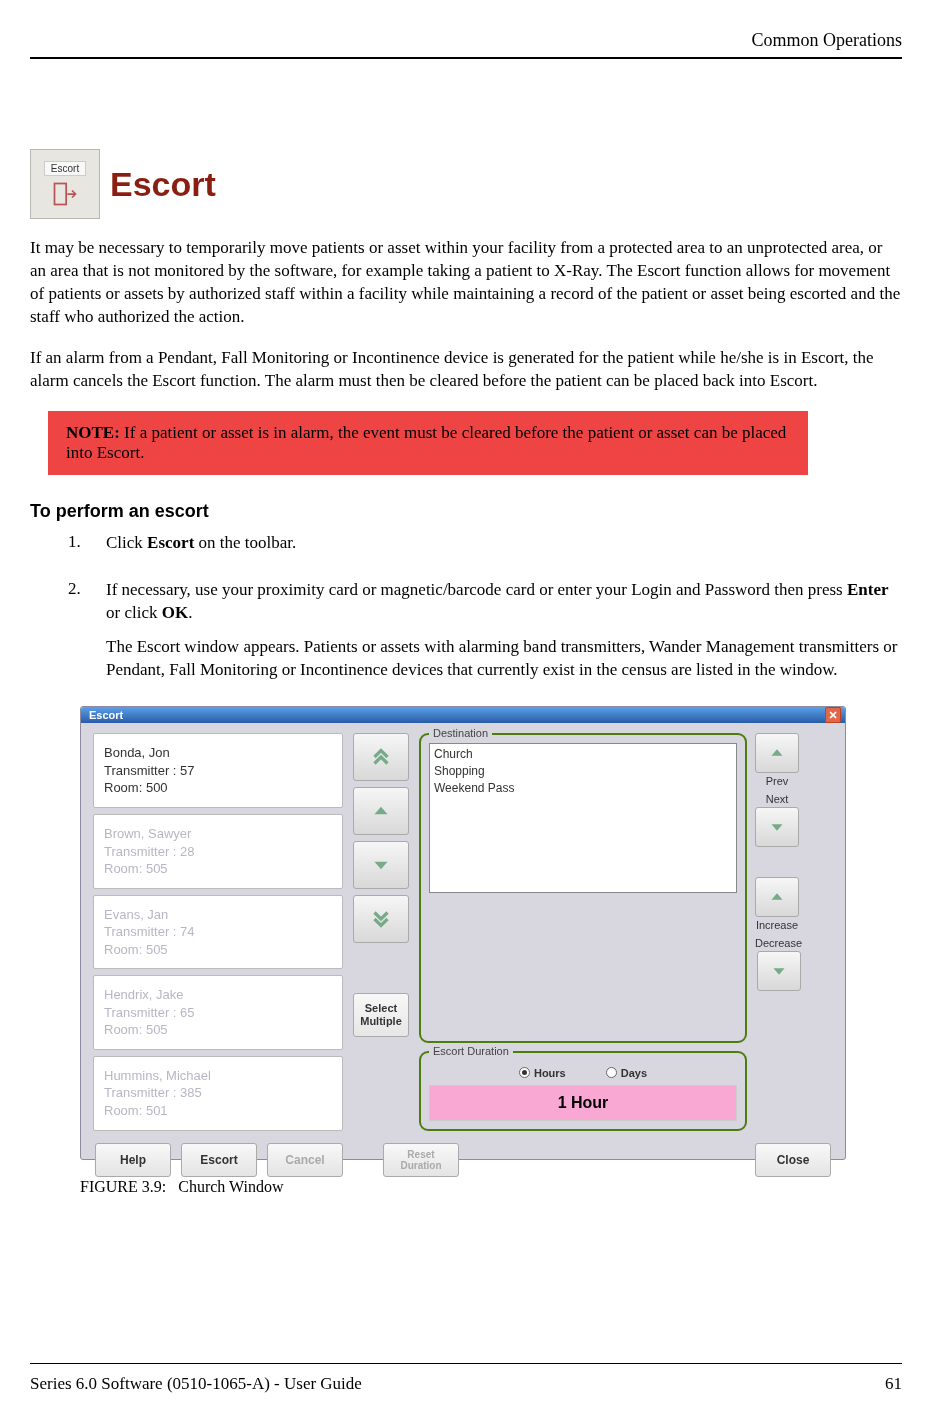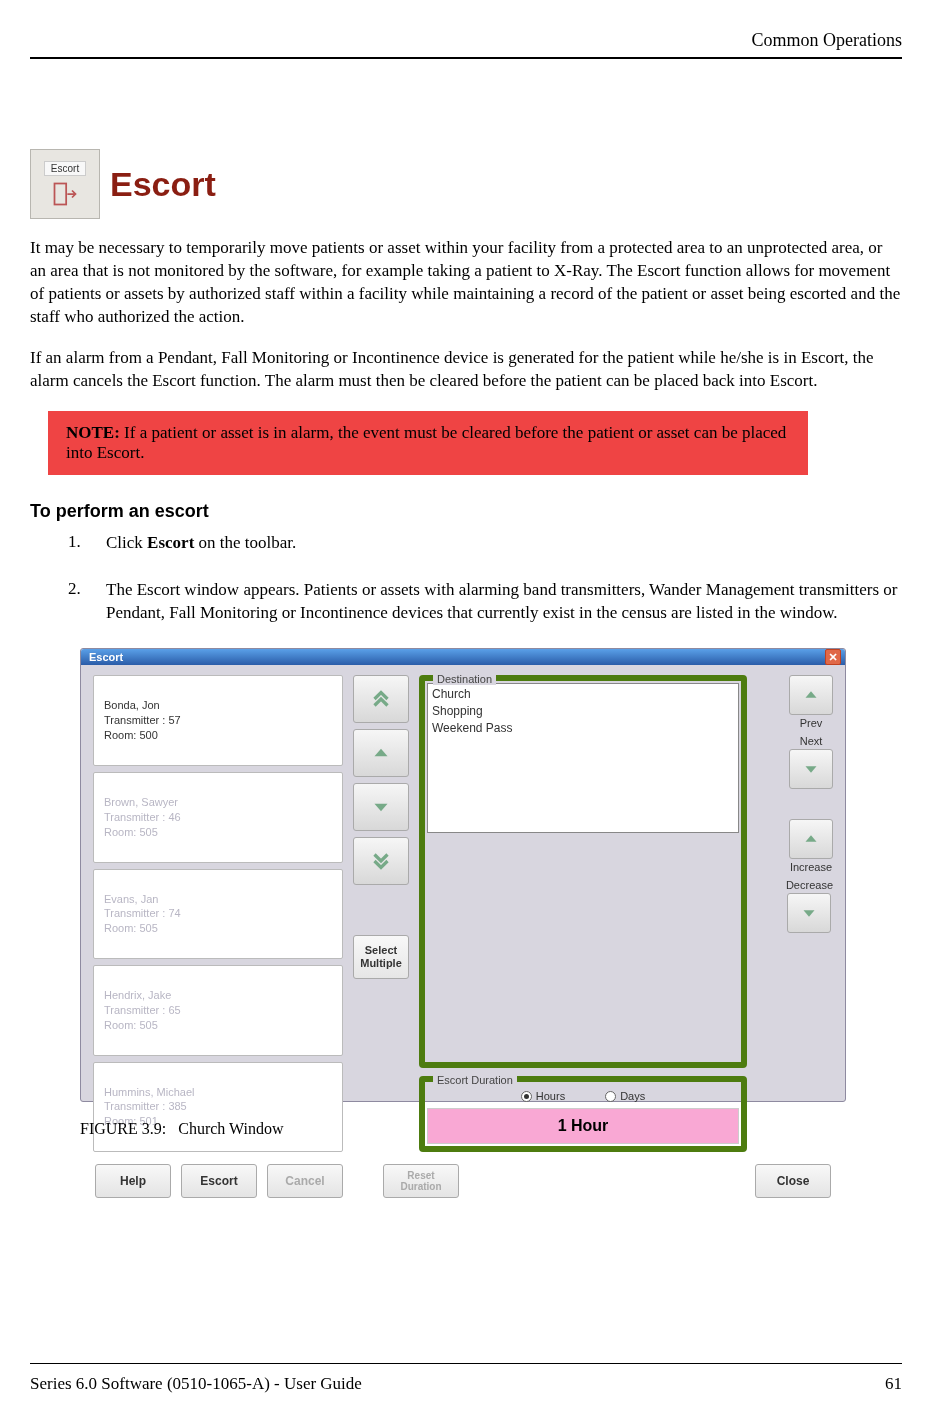--- a/index.html
+++ b/index.html
@@ -135,23 +135,23 @@
   .patient-col {
     width: 250px;
     display: flex;
     flex-direction: column;
     gap: 6px;
   }
   .patient-card {
     background: #fff;
     border: 1px solid #bbb;
     border-radius: 2px;
-    padding: 22px 10px;
+    padding: 10px 10px;
     line-height: 1.35;
-    font-size: 11px;
+    font-size: 13px;
   }
   .patient-card.dim { color: #b8b6c4; }
   .arrow-col {
     width: 56px;
     display: flex;
     flex-direction: column;
     gap: 6px;
     align-items: stretch;
   }
   .arrow-btn {
@@ -176,24 +176,24 @@
     color: #333;
     padding: 2px;
   }
   .right-col {
     flex: 1;
     display: flex;
     gap: 8px;
   }
   .right-main { flex: 1; display: flex; flex-direction: column; gap: 8px; }
   .fieldset {
-    border: 6px solid #4d7c0f;
-    border-radius: 4px;
+    border: 2px solid #4d7c0f;
+    border-radius: 9px;
     position: relative;
-    padding: 2px;
+    padding: 8px;
   }
   .fieldset-label {
     position: absolute;
     top: -8px; left: 8px;
     background: #d8d6df;
     padding: 0 4px;
     font-size: 11px;
     color: #444;
   }
   .dest-list {
@@ -205,20 +205,21 @@
     padding: 2px 4px;
     overflow: hidden;
   }
   .dest-list .opt.sel { background: #fff; }
   .duration-radio {
     display: flex;
     gap: 40px;
     justify-content: center;
     padding: 6px 0;
     font-size: 11px;
+    font-weight: bold;
   }
   .radio { display: flex; align-items: center; gap: 4px; }
   .radio-circle {
     width: 11px; height: 11px; border-radius: 50%;
     border: 1px solid #666; background: #fff;
     display: flex; align-items: center; justify-content: center;
   }
   .radio-circle.checked::after {
     content: ""; width: 5px; height: 5px; border-radius: 50%; background: #333;
   }
@@ -229,21 +230,21 @@
     font-weight: bold;
     font-size: 16px;
     padding: 8px 0;
     color: #000;
   }
   .side-btns {
     width: 78px;
     display: flex;
     flex-direction: column;
     gap: 6px;
-    align-items: flex-end;
+    align-items: flex-start;
   }
   .side-btn {
     display: flex; flex-direction: column; align-items: center; gap: 2px;
     font-size: 11px;
   }
   .side-btn .sq {
     width: 44px; height: 40px;
     background: linear-gradient(#f6f6f6, #d8d8d8);
     border: 1px solid #aaa;
     border-radius: 3px;
@@ -323,20 +324,21 @@
 <div class="steps">
   <div class="step">
     <div class="num">1.</div>
     <div class="txt">
       <p><span>Click </span><span class="bold">Escort</span><span> on the toolbar.</span></p>
     </div>
   </div>
   <div class="step">
     <div class="num">2.</div>
     <div class="txt">
+      <p><span>If necessary, use your proximity card or magnetic/barcode card or enter your Login and Password then press </span><span class="bold">Enter</span><span> or click </span><span class="bold">OK</span><span>.</span></p>
       <p>The Escort window appears. Patients or assets with alarming band transmitters, Wander Management transmitters or Pendant, Fall Monitoring or Incontinence devices that currently exist in the census are listed in the window.</p>
     </div>
   </div>
 </div>
 
 <div class="figure-wrap">
   <div class="escort-window">
     <div class="titlebar">
       <span>Escort</span>
       <div class="close-x">✕</div>
@@ -344,21 +346,21 @@
     <div class="win-body">
       <div class="upper">
         <div class="patient-col">
           <div class="patient-card">
             <div>Bonda, Jon</div>
             <div>Transmitter : 57</div>
             <div>Room: 500</div>
           </div>
           <div class="patient-card dim">
             <div>Brown, Sawyer</div>
-            <div>Transmitter : 46</div>
+            <div>Transmitter : 28</div>
             <div>Room: 505</div>
           </div>
           <div class="patient-card dim">
             <div>Evans, Jan</div>
             <div>Transmitter : 74</div>
             <div>Room: 505</div>
           </div>
           <div class="patient-card dim">
             <div>Hendrix, Jake</div>
             <div>Transmitter : 65</div>

